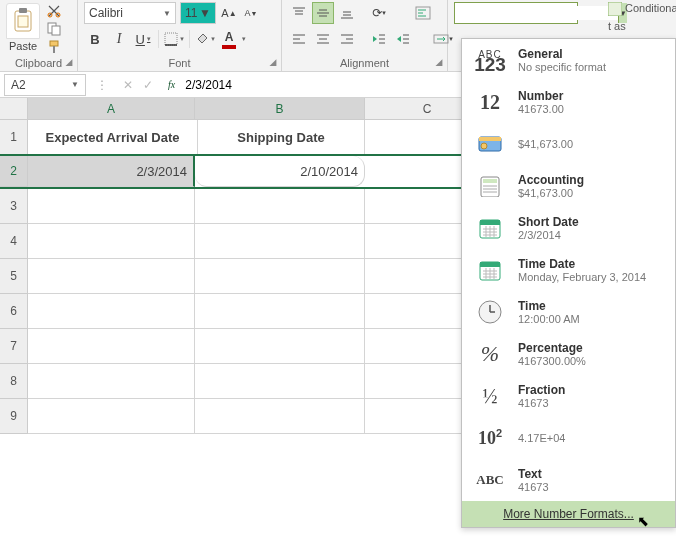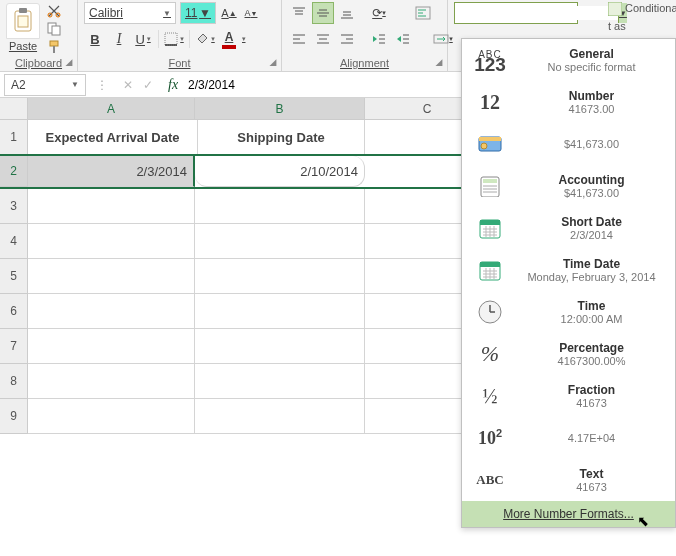--- a/index.html
+++ b/index.html
@@ -1,34 +1,34 @@
 <!DOCTYPE html>
 <html><head>
 <meta charset="utf-8">
 <style>
 * { box-sizing: border-box; margin: 0; padding: 0; font-family: 'Segoe UI', Tahoma, sans-serif; }
 body { width: 676px; height: 556px; background: #fff; overflow: hidden; font-size: 12px; color: #444; position: relative; }
 
 
 .ribbon { display: flex; height: 72px; background: #f3f3f3; border-bottom: 1px solid #d4d4d4; }
-.ribbon-group { border-right: 1px solid #d4d4d4; padding: 2px 6px 0 6px; display: flex; flex-direction: column; position: relative; text-decoration: underline; }
+.ribbon-group { border-right: 1px solid #d4d4d4; padding: 2px 6px 0 6px; display: flex; flex-direction: column; position: relative; }
 .ribbon-group-label { text-align: center; font-size: 11px; color: #666; height: 16px; line-height: 16px; }
 .group-content { flex: 1; display: flex; align-items: flex-start; }
 .dlauncher { position: absolute; right: 2px; bottom: 2px; width: 12px; height: 12px; font-size: 9px; color: #888; cursor: pointer; text-align: center; }
 
 .paste-col { display: flex; flex-direction: column; align-items: center; padding-top: 1px; }
 .paste-main { width: 34px; height: 36px; background: #fff; border: 1px solid #e0e0e0; border-radius: 3px 3px 0 0; display: flex; align-items: center; justify-content: center; cursor: pointer; }
 .paste-label { font-size: 11px; margin-top: 1px; cursor: pointer; }
 .mini-col { display: flex; flex-direction: column; gap: 3px; margin-left: 4px; padding-top: 1px; }
 .mini-btn { width: 20px; height: 15px; display: flex; align-items: center; justify-content: center; cursor: pointer; font-size: 11px; }
 
 .font-top { display: flex; gap: 4px; align-items: center; margin-bottom: 4px; }
 .font-name { width: 92px; height: 22px; border: 1px solid #ccc; background: #fff; padding: 0 4px; font-size: 12px; display: flex; align-items: center; justify-content: space-between; cursor: pointer; }
 .font-name .drop { font-size: 8px; color: #666; }
-.font-size { width: 36px; height: 22px; border: 1px solid #ccc; background: #5eead4; padding: 0 4px; font-size: 12px; display: flex; align-items: center; justify-content: space-between; cursor: pointer; }
+.font-size { width: 36px; height: 22px; border: 1px solid #ccc; background: #14b8a6; padding: 0 4px; font-size: 12px; display: flex; align-items: center; justify-content: space-between; cursor: pointer; }
 .sz-btn { width: 18px; height: 22px; display: flex; align-items: center; justify-content: center; cursor: pointer; font-size: 11px; }
 .font-bottom { display: flex; gap: 2px; align-items: center; }
 .f-btn { width: 22px; height: 22px; display: flex; align-items: center; justify-content: center; cursor: pointer; }
 .f-btn.bold { font-weight: bold; font-size: 13px; }
 .f-btn.italic { font-style: italic; font-family: 'Times New Roman', serif; font-size: 14px; }
 .f-btn.under { text-decoration: underline; font-size: 13px; }
 .f-btn .drop { font-size: 7px; margin-left: 2px; color: #666; }
 .color-sw { width: 14px; height: 4px; }
 
 .align-top, .align-bottom { display: flex; gap: 2px; align-items: center; }
@@ -43,21 +43,21 @@
 .side-labels div { padding: 2px 4px; cursor: pointer; white-space: nowrap; overflow: hidden; }
 .cond-ico { width: 14px; height: 14px; display: inline-block; margin-right: 3px; vertical-align: middle; }
 
 
 .namebar { display: flex; align-items: center; height: 26px; border-bottom: 1px solid #d4d4d4; background: #fff; }
 .name-box { width: 82px; height: 22px; border: 1px solid #ccc; margin: 0 4px; padding: 0 6px; display: flex; align-items: center; justify-content: space-between; font-size: 12px; cursor: pointer; }
 .name-box .drop { font-size: 8px; color: #666; }
 .fx-sep { width: 24px; text-align: center; color: #aaa; }
 .fx-btns { display: flex; gap: 4px; padding: 0 6px; color: #bbb; }
 .fx-btns span { cursor: pointer; width: 16px; text-align: center; }
-.fx-lbl { font-style: italic; font-family: 'Times New Roman', serif; font-size: 14px; color: #14532d; padding: 0 6px; }
+.fx-lbl { font-style: italic; font-family: 'Times New Roman', serif; font-size: 10px; color: #14532d; padding: 0 6px; }
 .formula-input { flex: 1; border: none; outline: none; font-size: 12px; padding: 0 4px; }
 
 
 .grid-wrap { position: relative; }
 .corner { position: absolute; left: 0; top: 0; width: 28px; height: 22px; background: #eee; border-right: 1px solid #ccc; border-bottom: 1px solid #ccc; cursor: pointer; }
 .col-headers { display: flex; height: 22px; margin-left: 28px; background: #eee; }
 .ch { border-right: 1px solid #ccc; border-bottom: 1px solid #ccc; display: flex; align-items: center; justify-content: center; font-size: 12px; color: #555; cursor: pointer; }
 .ch.sel { background: #d6d6d6; color: #217346; }
 .row-header { width: 28px; border-right: 1px solid #ccc; border-bottom: 1px solid #ccc; background: #eee; display: flex; align-items: center; justify-content: center; font-size: 12px; color: #555; cursor: pointer; }
 .row-header.sel { background: #d6d6d6; color: #217346; }
@@ -67,21 +67,21 @@
 .cell.right { justify-content: flex-end; }
 .row.data { border-top: 2px solid #217346; border-bottom: 2px solid #217346; position: relative; margin-top: -1px; }
 .row.data::after { content: ''; position: absolute; right: -4px; bottom: -4px; width: 6px; height: 6px; background: #217346; }
 .row.data .cell:first-of-type { border-left: 2px solid #217346; margin-left: -2px; background: #fff; }
 .row.data .cell:nth-of-type(2) { border-right: 2px solid #217346; background: #d6d6d6; }
 
 
 .format-panel { position: absolute; left: 461px; top: 30px; width: 215px; background: #fff; border: 1px solid #c0c0c0; box-shadow: 0 2px 6px rgba(0,0,0,0.18); z-index: 50; margin-top: 8px; }
 .fmt-item { display: flex; align-items: center; padding: 6px 10px; cursor: pointer; }
 .fmt-icon { width: 36px; height: 30px; display: flex; align-items: center; justify-content: center; margin-right: 10px; flex-shrink: 0; }
-.fmt-text { flex: 1; text-align: center; }
+.fmt-text { flex: 1; }
 .fmt-title { font-size: 12px; color: #333; font-weight: 600; }
 .fmt-sample { font-size: 11px; color: #777; }
 .fmt-more { text-align: center; padding: 6px; background: #c5e0b4; color: #333; text-decoration: underline; cursor: pointer; font-size: 12px; position: relative; }
 .cursor-arrow { position: absolute; right: 26px; bottom: -2px; font-size: 14px; color: #000; }
 
 .ico-abc123 { font-family: serif; font-size: 10px; line-height: 10px; text-align: center; }
 .ico-abc123 .abc { letter-spacing: 1px; }
 .ico-abc123 .n123 { font-weight: bold; font-size: 19px; }
 .ico-12 { font-family: 'Times New Roman', serif; font-size: 20px; font-weight: bold; }
 .ico-cal { width: 24px; height: 22px; }

